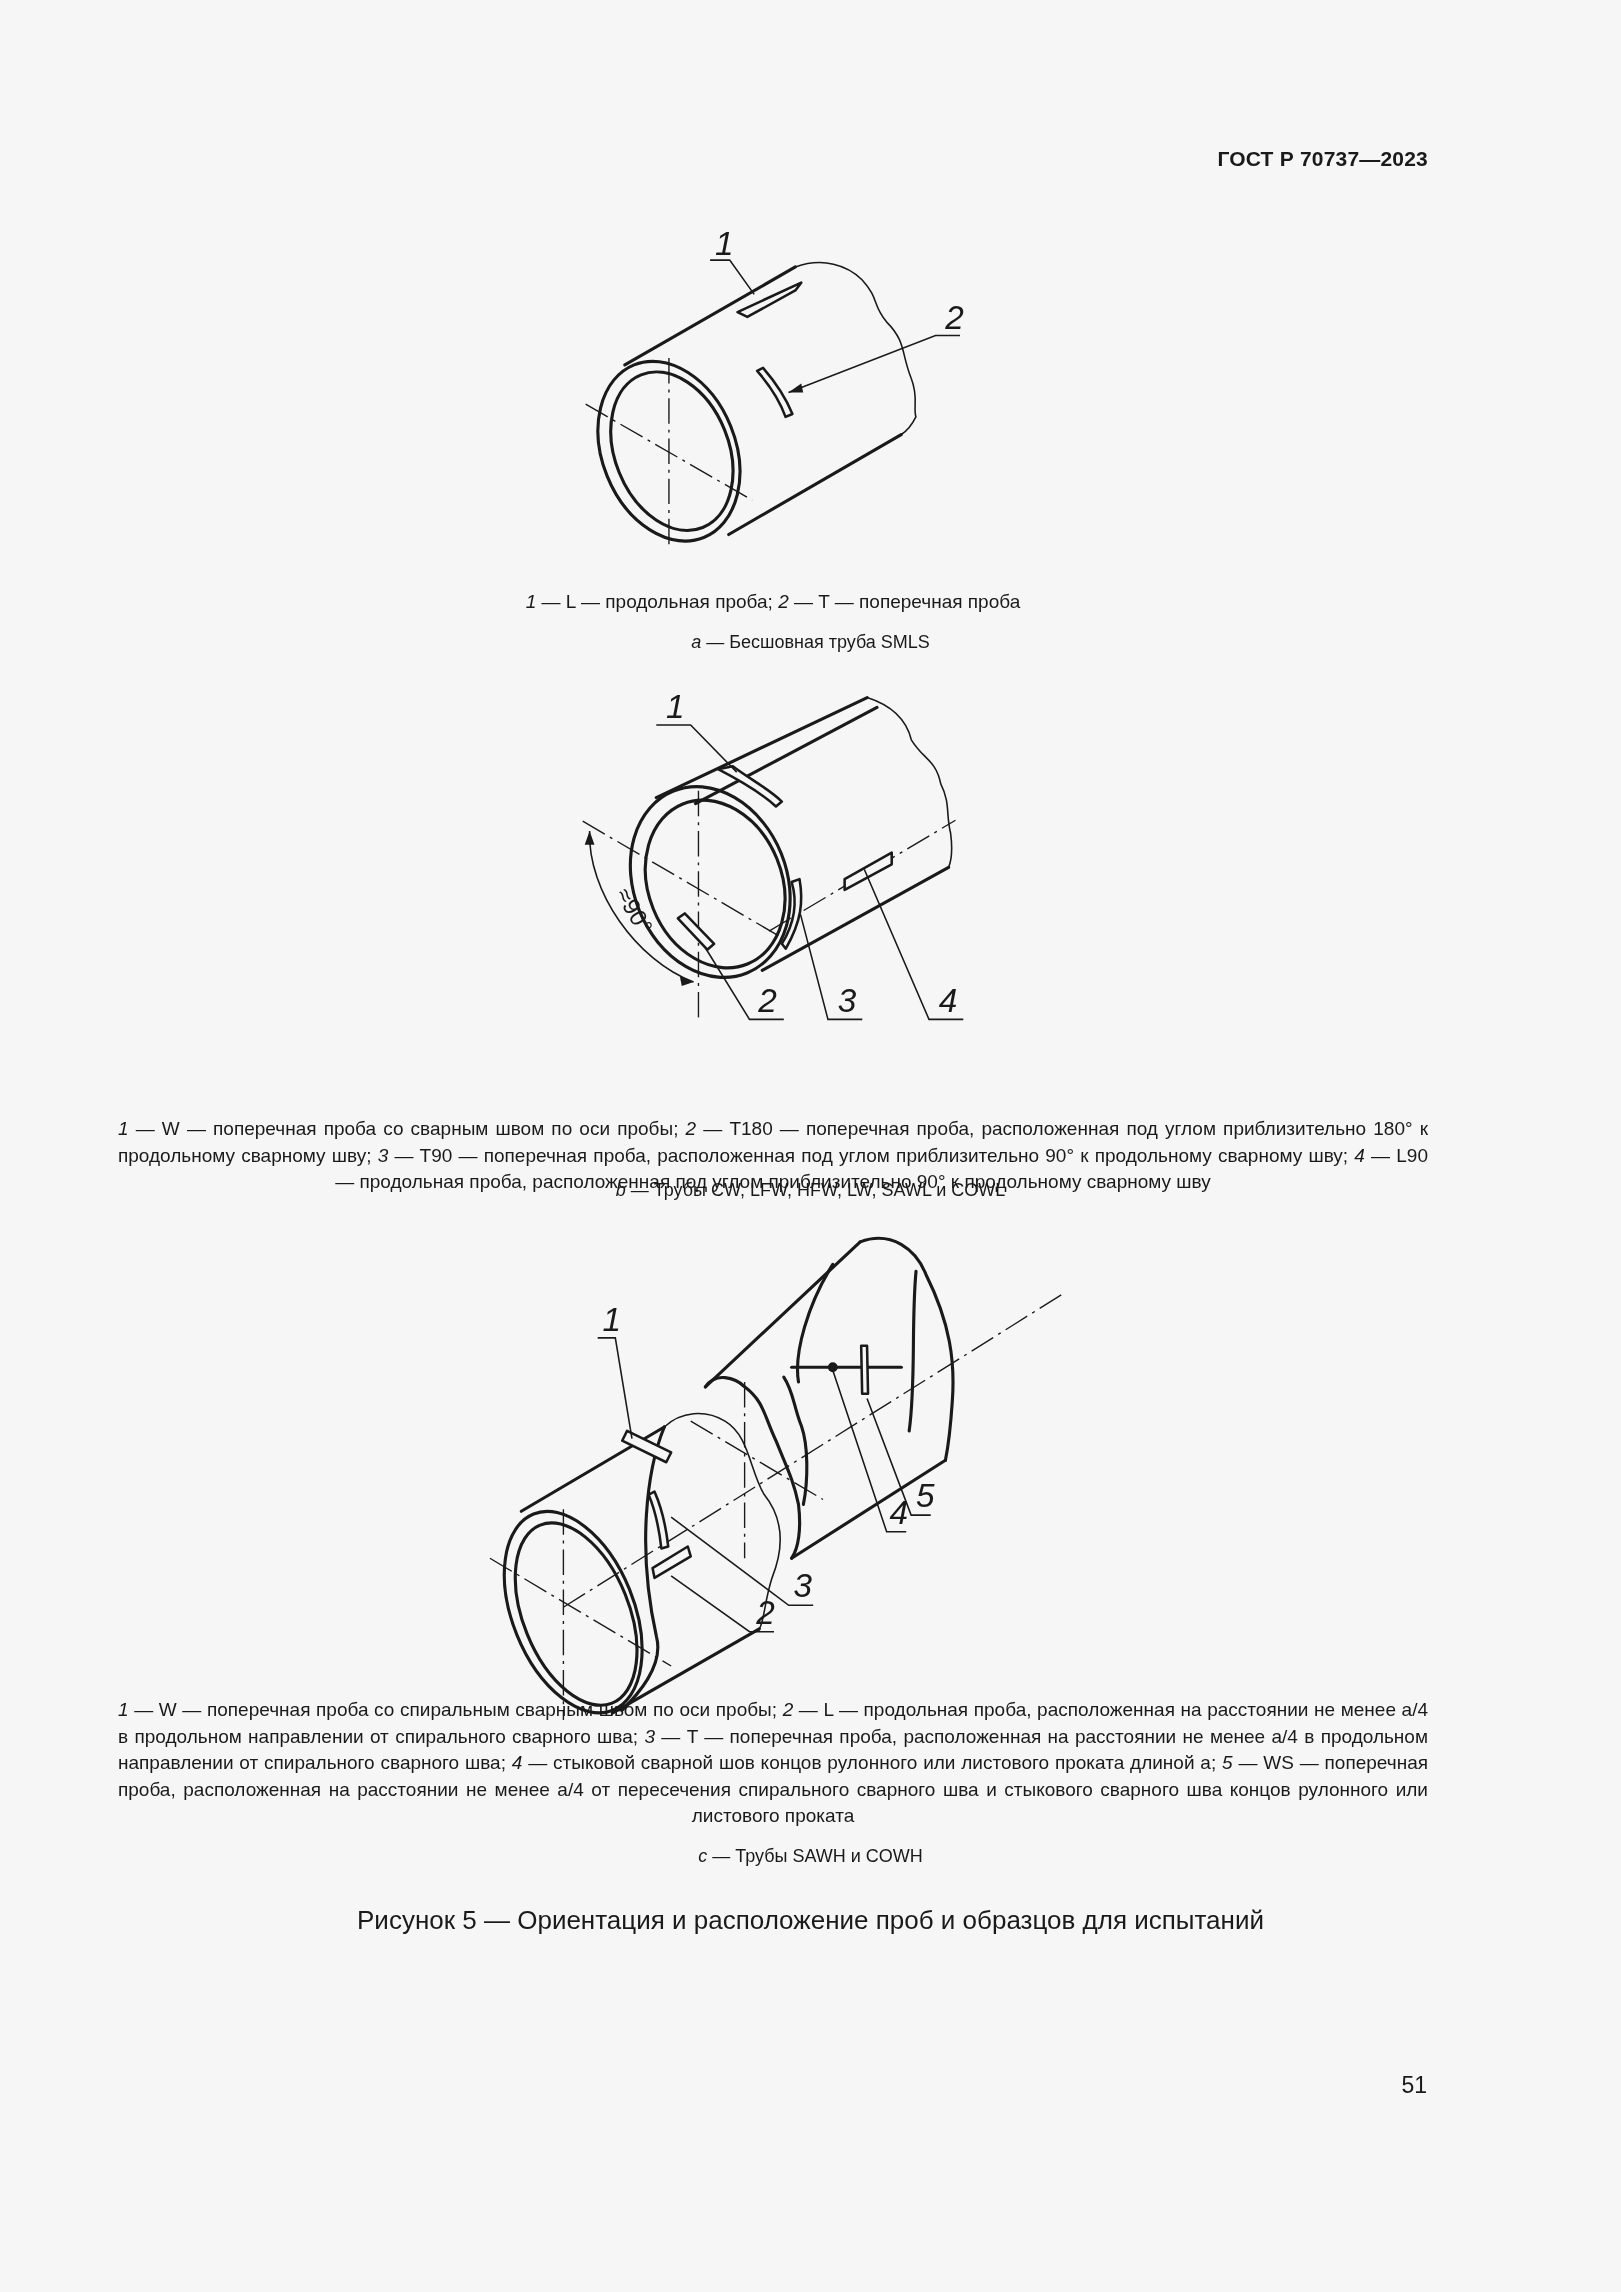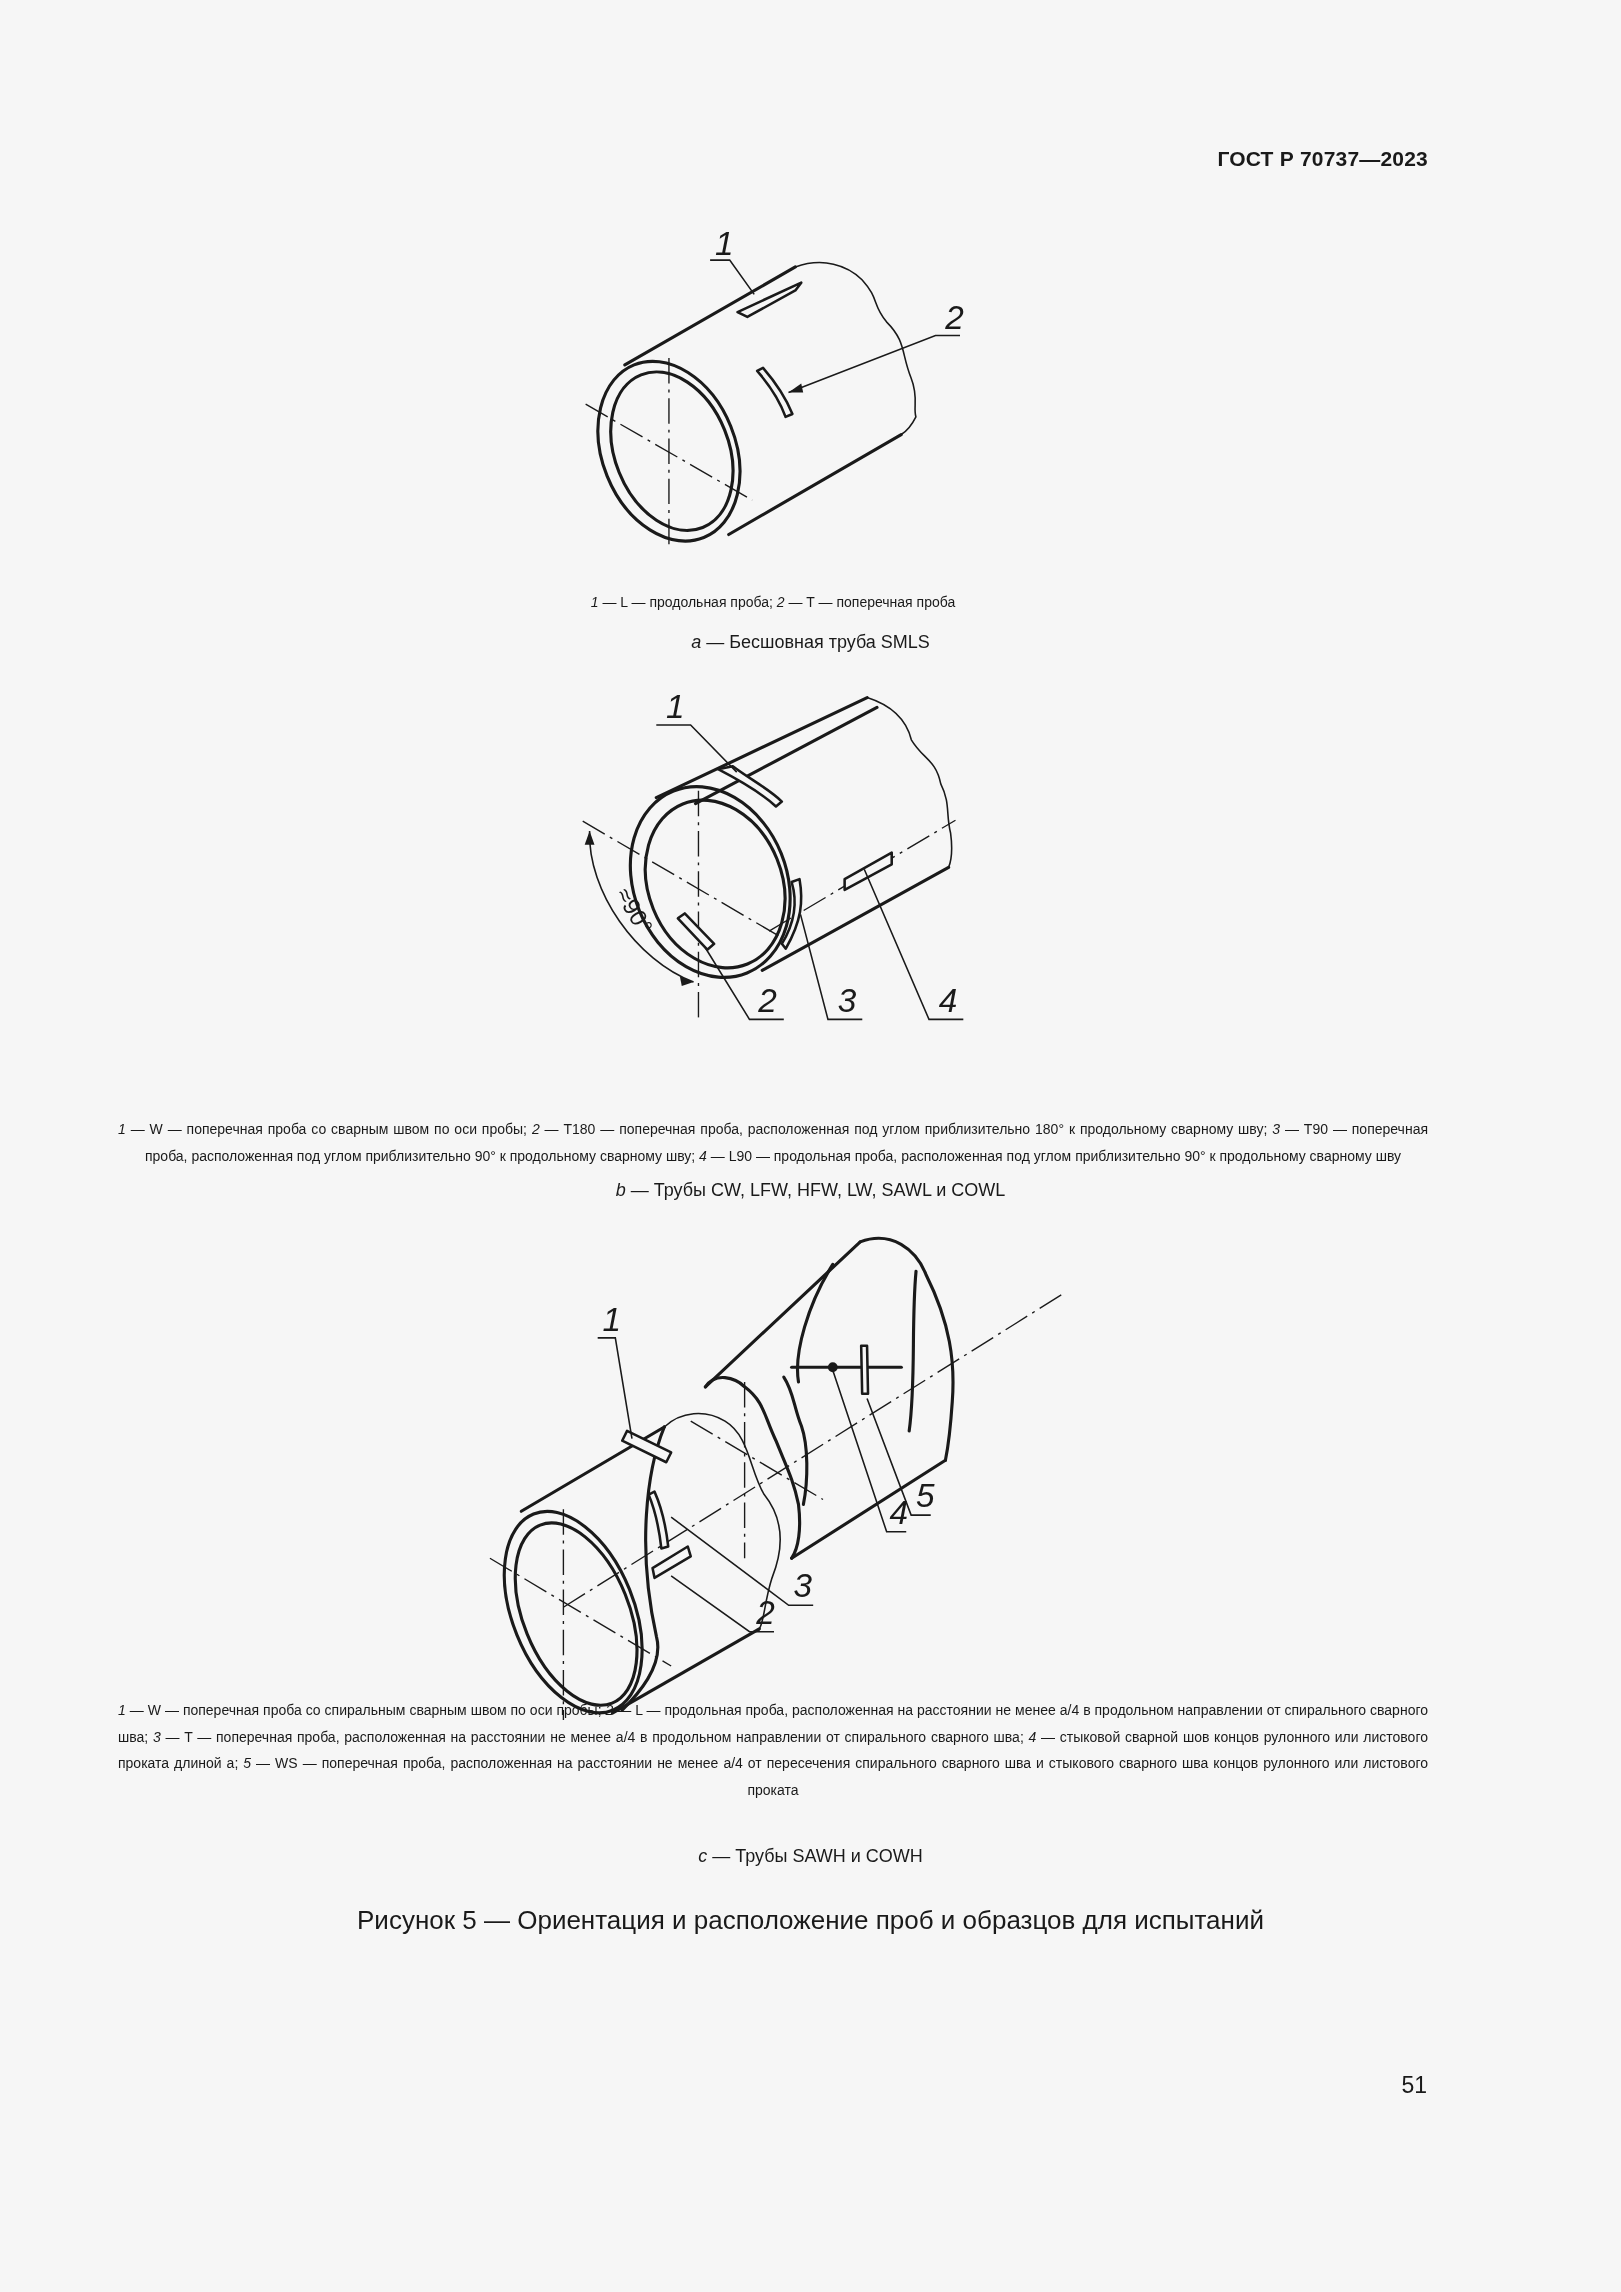--- a/index.html
+++ b/index.html
@@ -18,21 +18,21 @@
   .fig { position: absolute; }
   .fig svg { display: block; overflow: visible; }
   .fig svg .thick { stroke: #1a1a1a; stroke-width: 3.2; fill: none; stroke-linejoin: round; stroke-linecap: round; }
   .fig svg .thin { stroke: #1a1a1a; stroke-width: 1.6; fill: none; }
   .fig svg .axis { stroke: #1a1a1a; stroke-width: 1.4; fill: none; stroke-dasharray: 26 6 3 6; }
   .fig svg .lead { stroke: #1a1a1a; stroke-width: 1.6; fill: none; }
   .fig svg .probe { stroke: #1a1a1a; stroke-width: 2.6; fill: #f6f6f6; stroke-linejoin: round; }
   .fig svg text { font-family: "Liberation Sans", sans-serif; font-style: italic; font-size: 34px; fill: #1a1a1a; }
   .legend {
     position: absolute; left: 118px; width: 1310px;
-    font-size: 14px; line-height: 26.5px; text-align: justify;
+    font-size: 19px; line-height: 26.5px; text-align: justify;
     text-align-last: center;
   }
   .legend.single { text-align: center; }
   .legend i { font-style: italic; }
   .subcap { position: absolute; left: 0; width: 1621px; text-align: center; font-size: 18px; }
   .subcap i { font-style: italic; }
   .figcap { position: absolute; left: 0; width: 1621px; text-align: center; font-size: 26px; top: 1905px; }
   .page-num { position: absolute; top: 2072px; right: 194px; font-size: 23px; }
 </style>
 </head>

